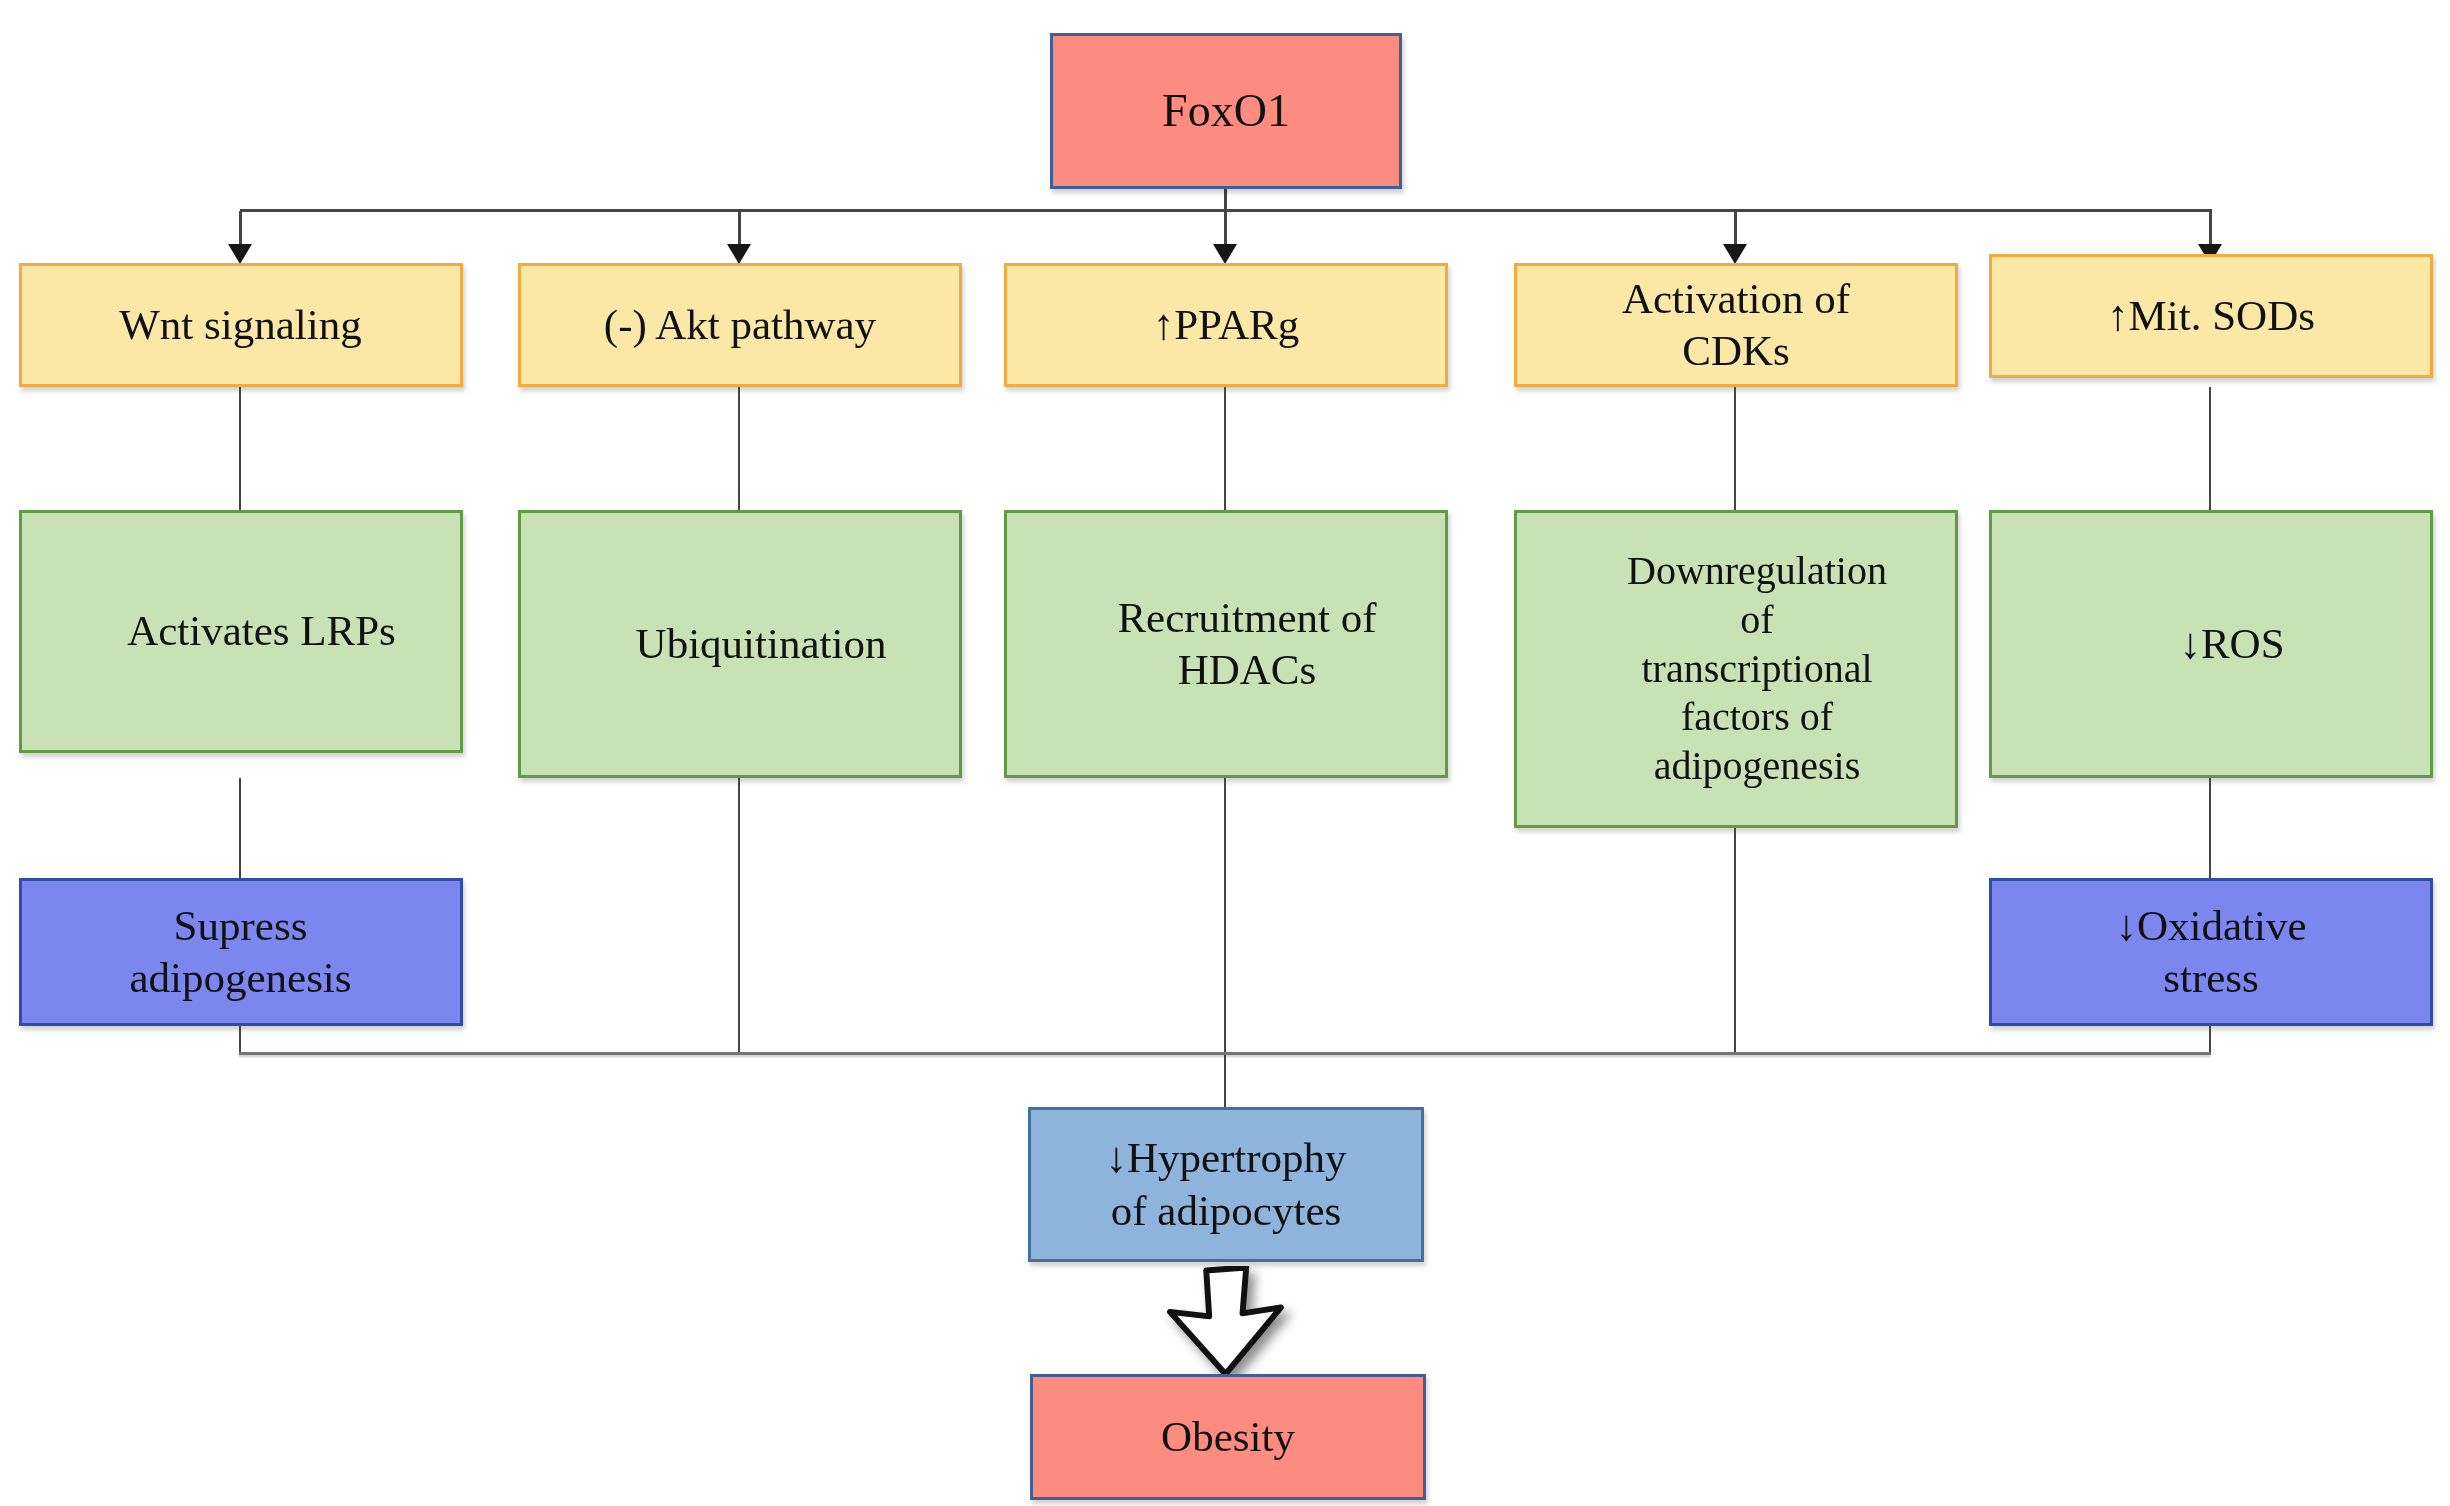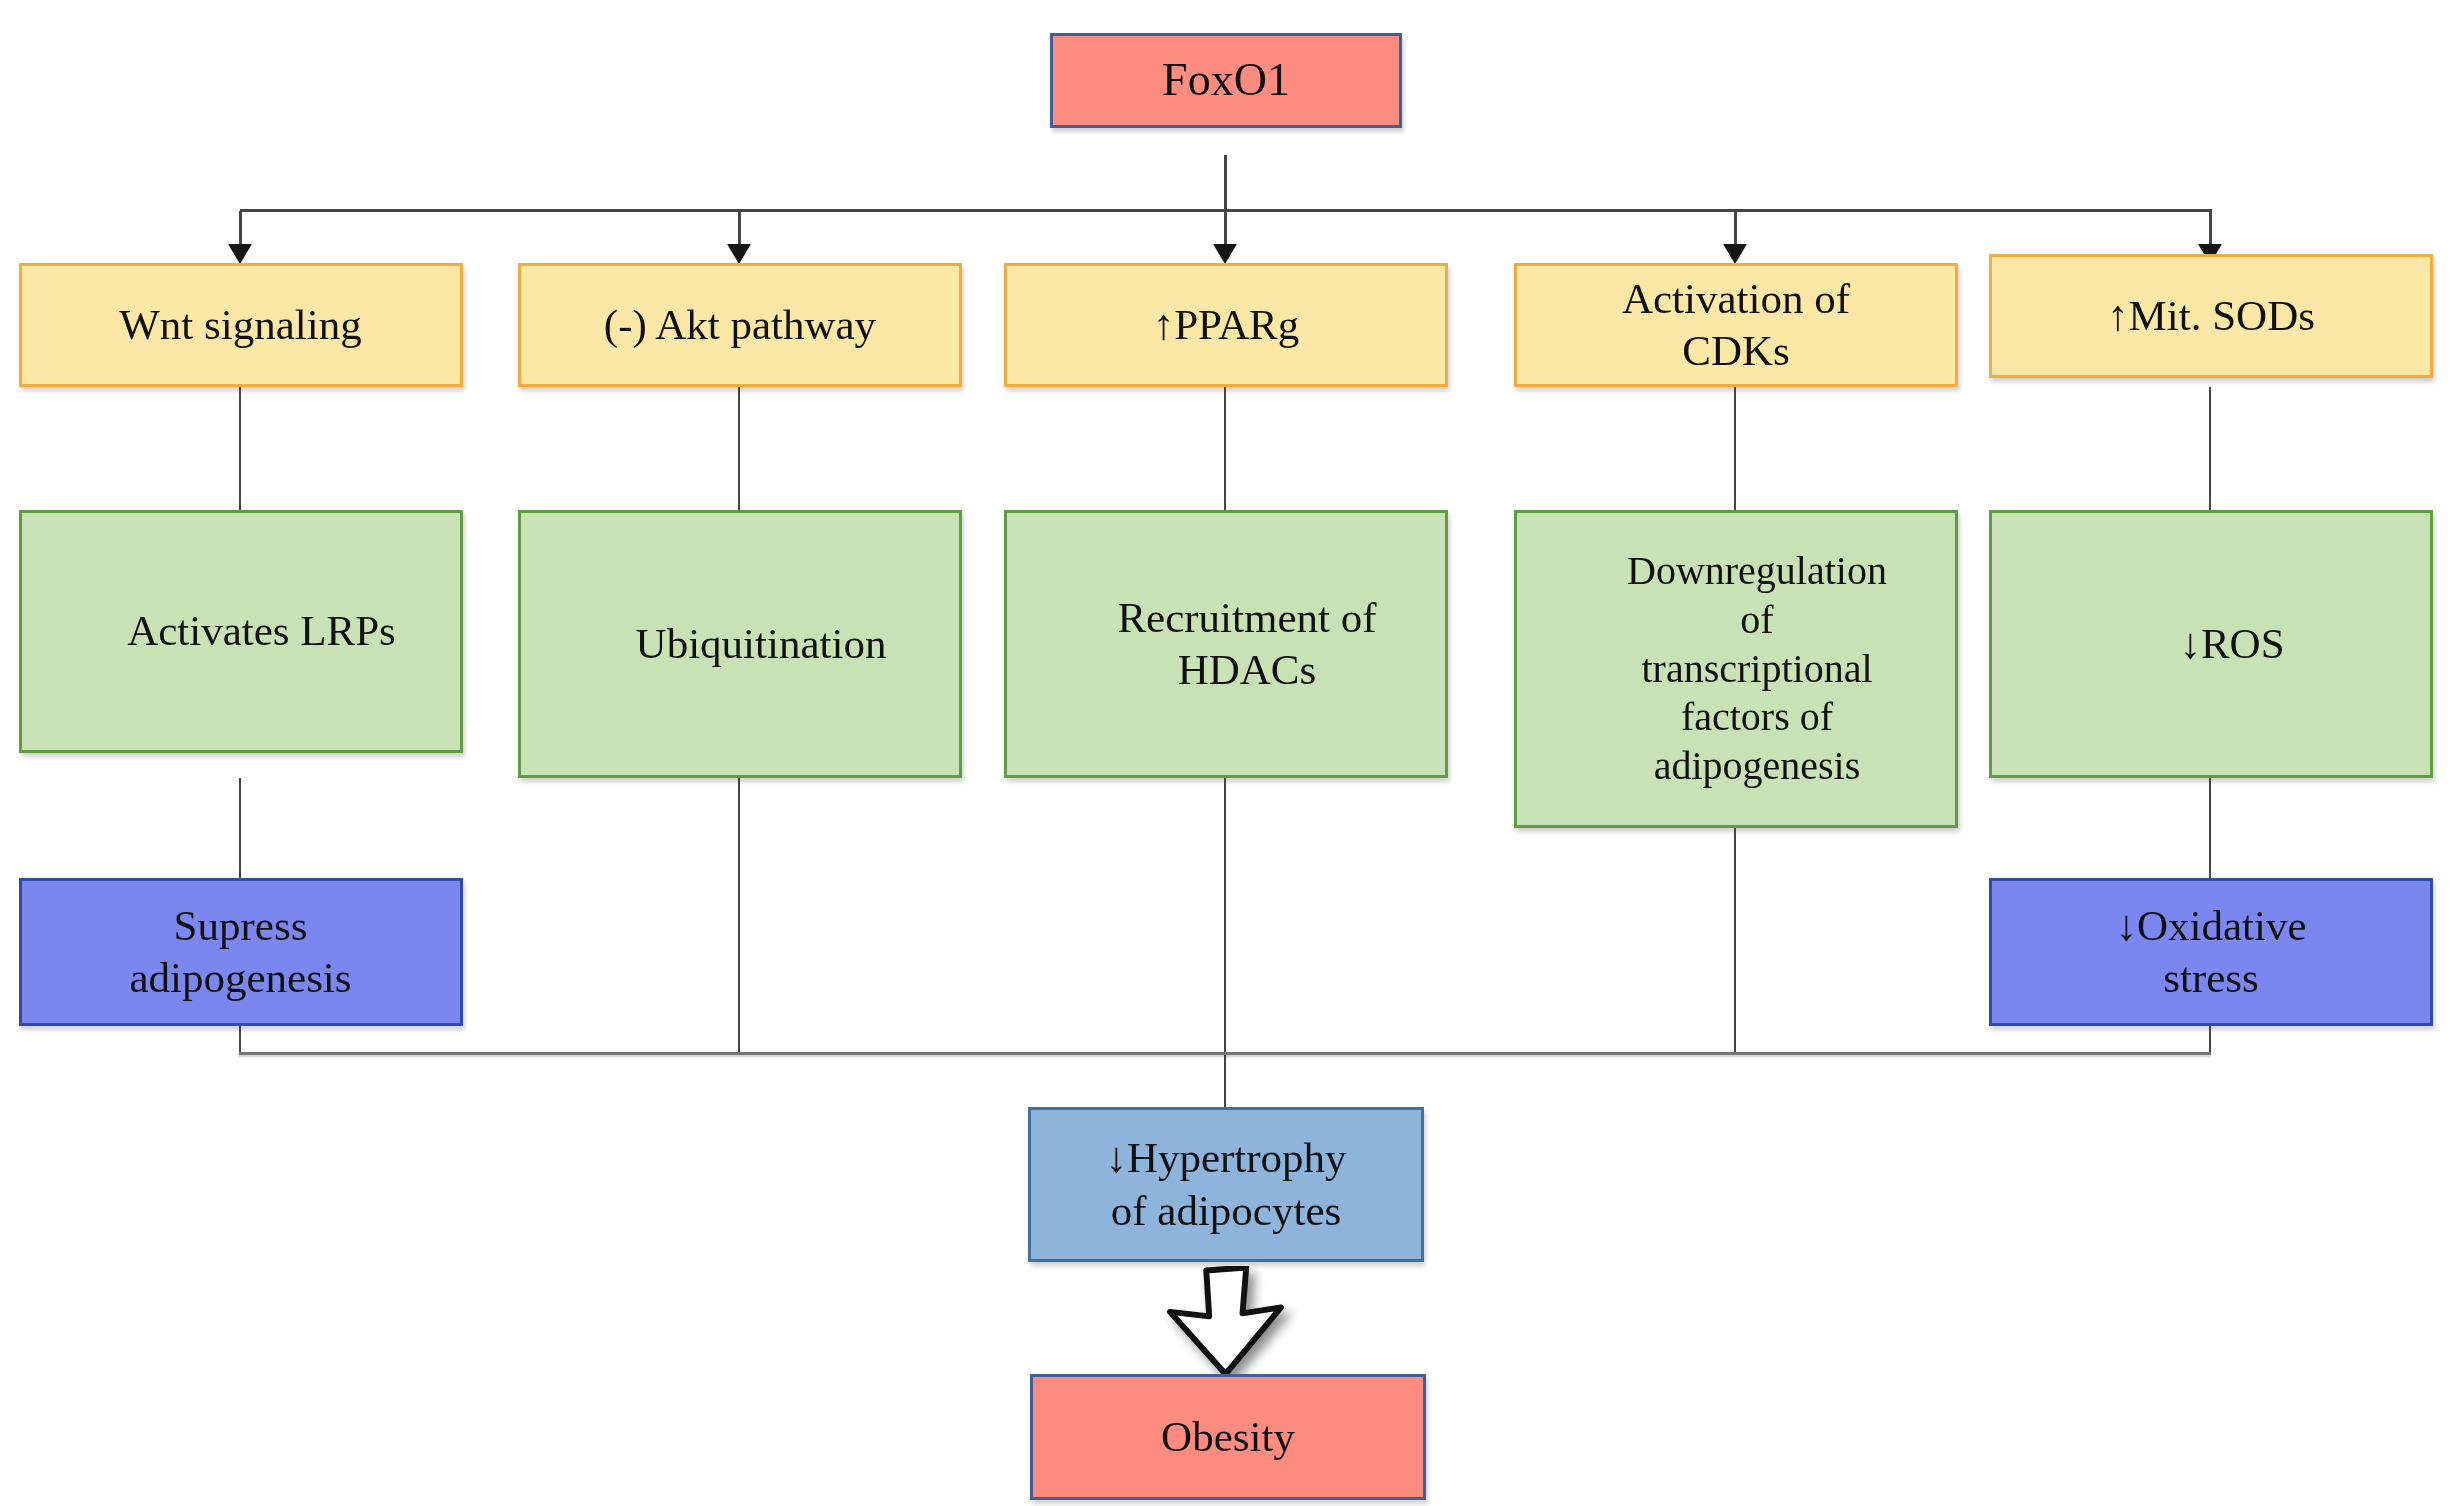--- a/index.html
+++ b/index.html
@@ -51,21 +51,21 @@
   <div class="line" style="left:738px;top:211px;width:3px;height:37px"></div>
   <div class="line" style="left:1734px;top:211px;width:3px;height:37px"></div>
   <div class="line" style="left:2209px;top:211px;width:3px;height:37px"></div>
 
   <div class="ah" style="left:228px;top:244px"></div>
   <div class="ah" style="left:727px;top:244px"></div>
   <div class="ah" style="left:1213px;top:244px"></div>
   <div class="ah" style="left:1723px;top:244px"></div>
   <div class="ah" style="left:2198px;top:244px"></div>
 
-  <div class="node red root" style="left:1050px;top:33px;width:352px;height:95px">FoxO1</div>
+  <div class="node red root" style="left:1050px;top:33px;width:352px;height:156px">FoxO1</div>
 
   <div class="node yellow" style="left:18.5px;top:263px;width:444px;height:124px">Wnt signaling</div>
   <div class="node yellow" style="left:518px;top:263px;width:444px;height:124px">(-) Akt pathway</div>
   <div class="node yellow" style="left:1004px;top:263px;width:444px;height:124px">↑PPARg</div>
   <div class="node yellow" style="left:1514px;top:263px;width:444px;height:124px">Activation of
 CDKs</div>
   <div class="node yellow" style="left:1989px;top:254px;width:444px;height:124px">↑Mit. SODs</div>
 
   <div class="line" style="left:239px;top:387px;width:2.2px;height:123px"></div>
   <div class="line" style="left:738px;top:387px;width:2.2px;height:123px"></div>

